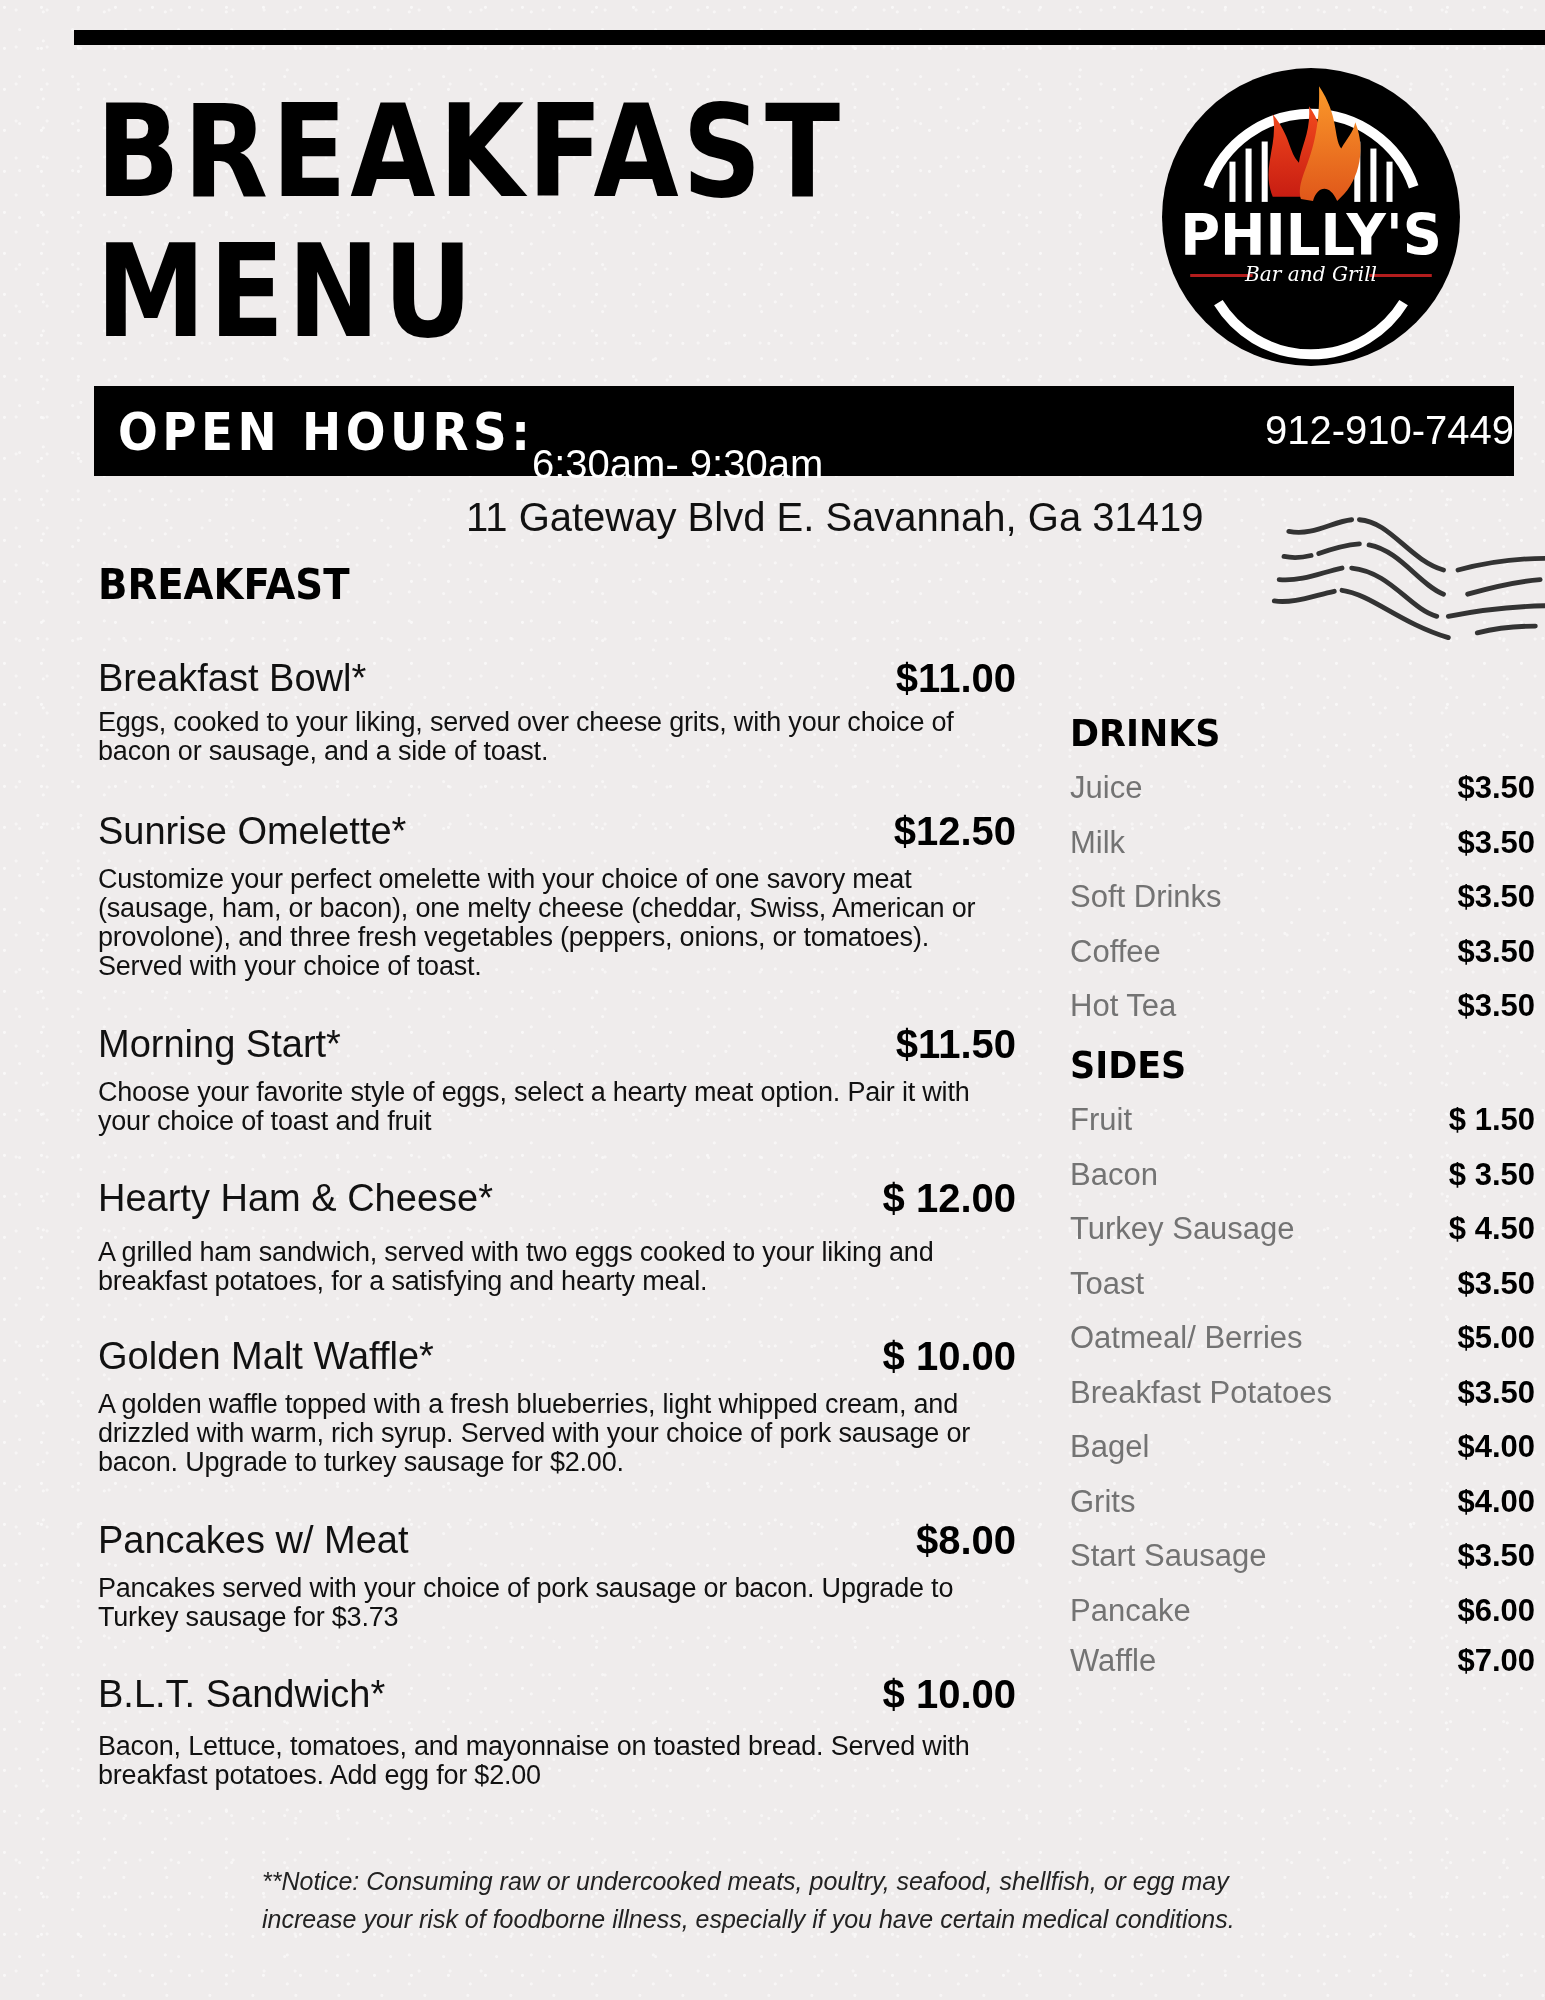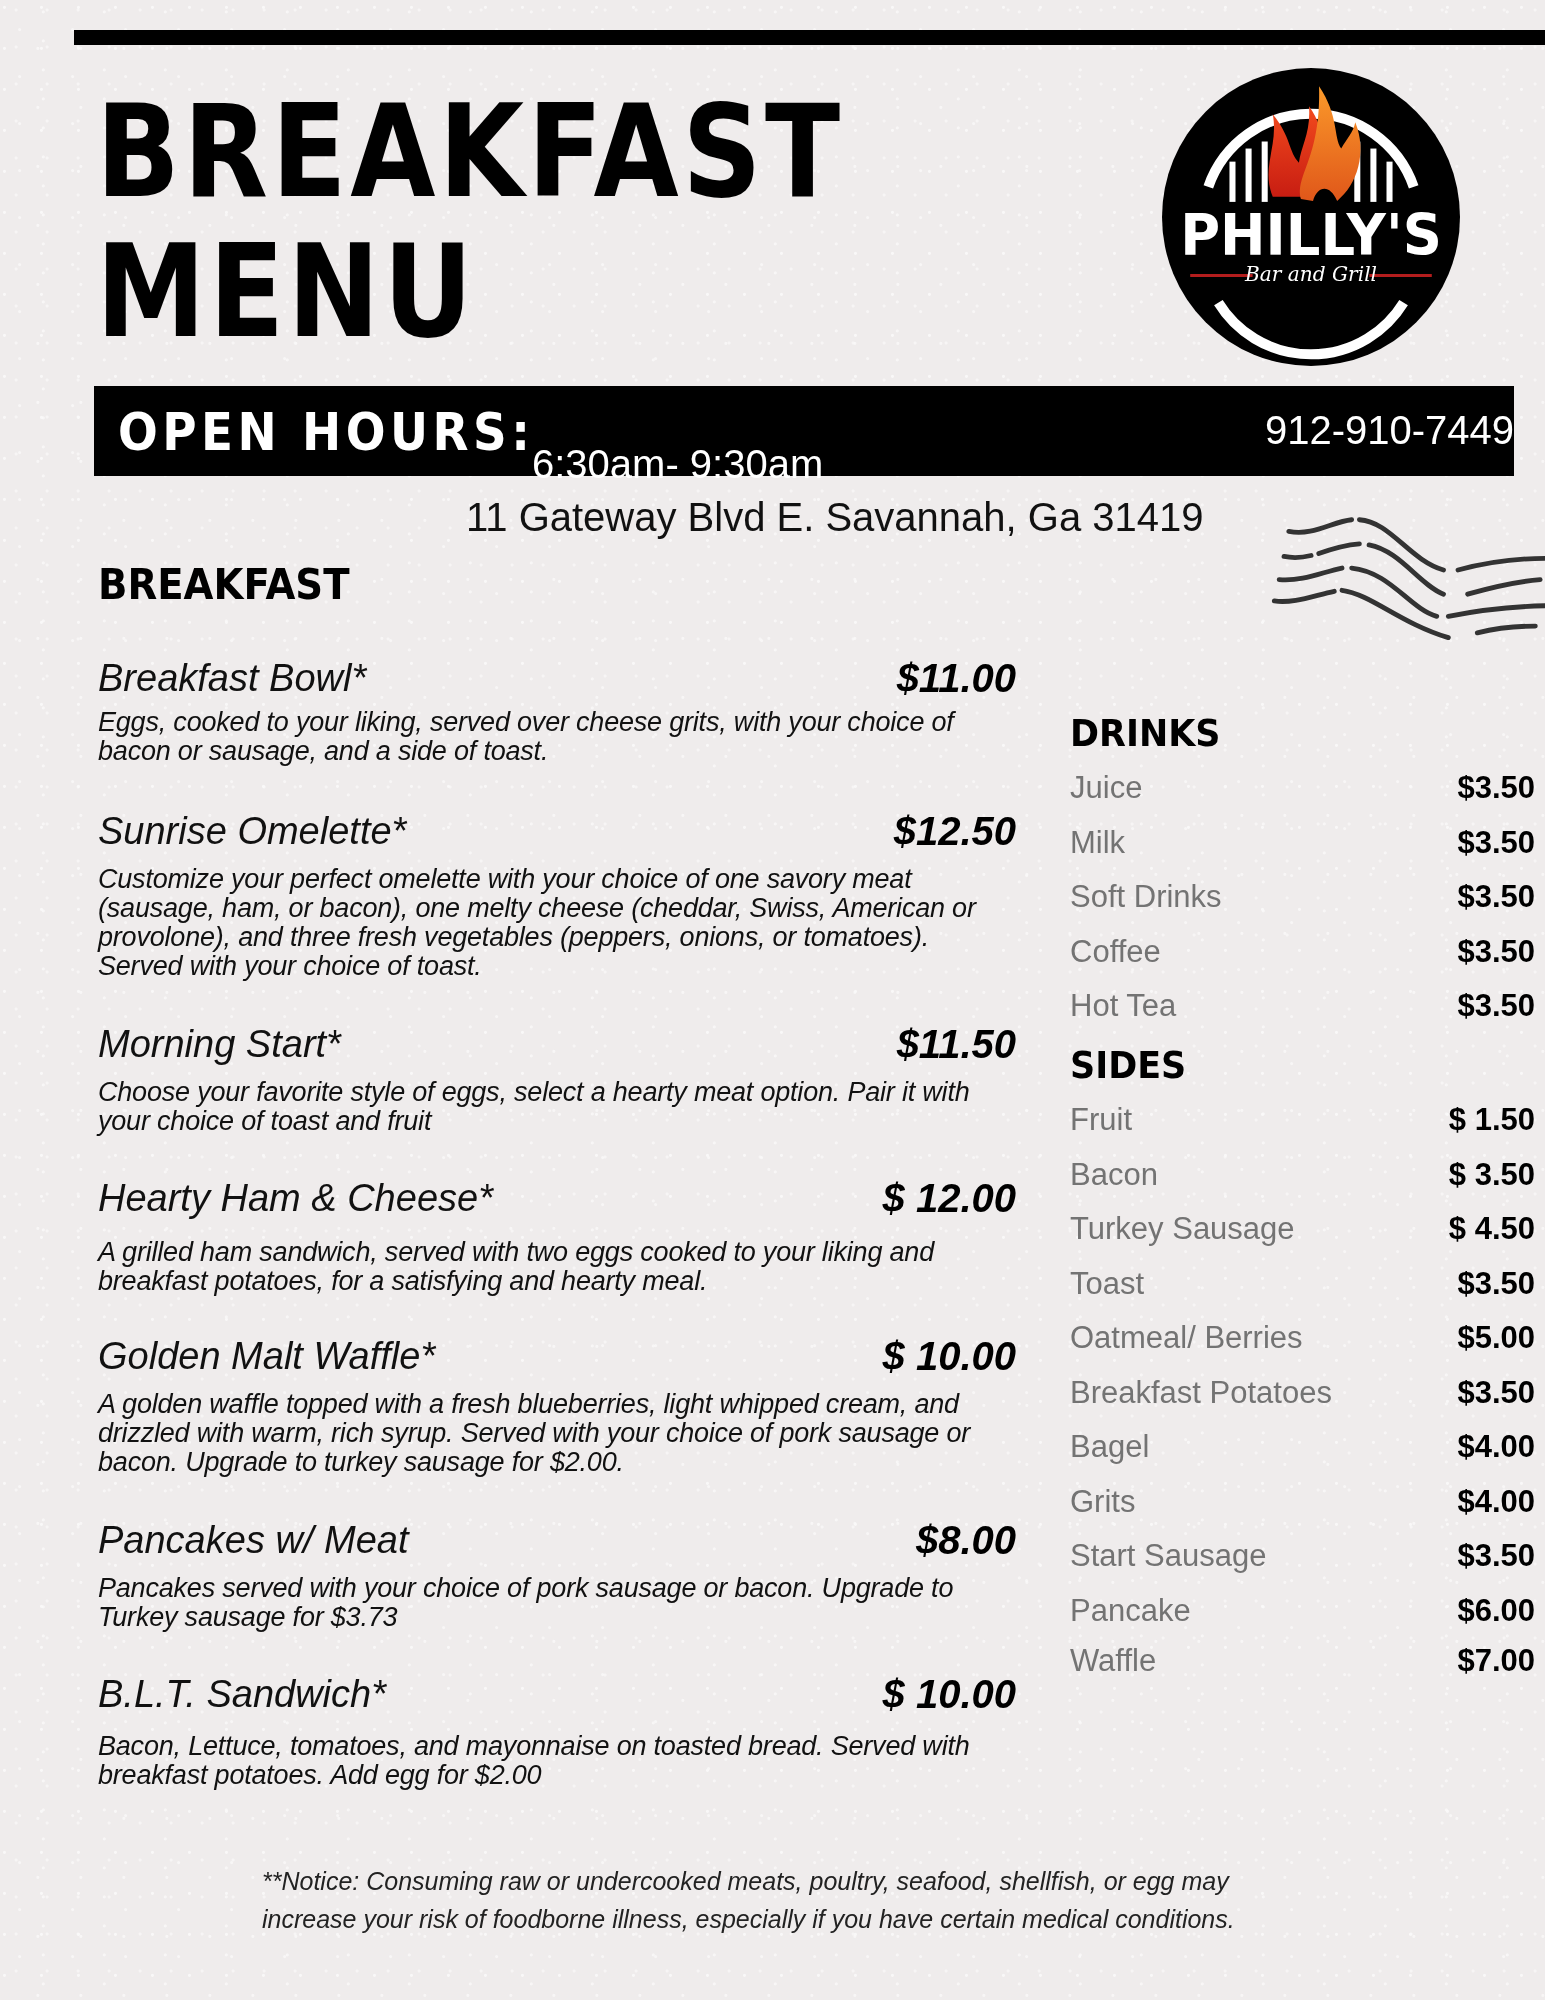--- a/index.html
+++ b/index.html
@@ -59,21 +59,21 @@
   }
   .stamp {
     position: absolute; left: 1255px; top: 500px; width: 290px; height: 140px;
   }
   .section-title {
     position: absolute;
     font-family: "DejaVu Sans", sans-serif; font-weight: bold;
     font-size: 42px; line-height: 50px; color: #000;
     transform: scaleX(0.92); transform-origin: left top;
   }
-  .item { position: absolute; left: 98px; width: 918px; font-style: italic; }
+  .item { position: absolute; left: 98px; width: 918px; }
   .item-head { position: relative; height: 52px; }
   .item-name {
     position: absolute; left: 0; top: 0;
     font-size: 38px; line-height: 52px; color: #111;
   }
   .item-price {
     position: absolute; right: 0; top: 0;
     font-size: 40px; line-height: 52px; font-weight: bold; color: #000;
   }
   .item-desc {

